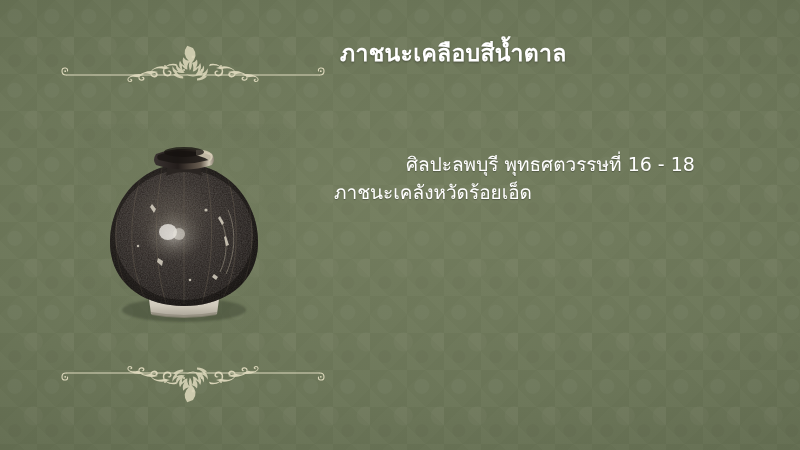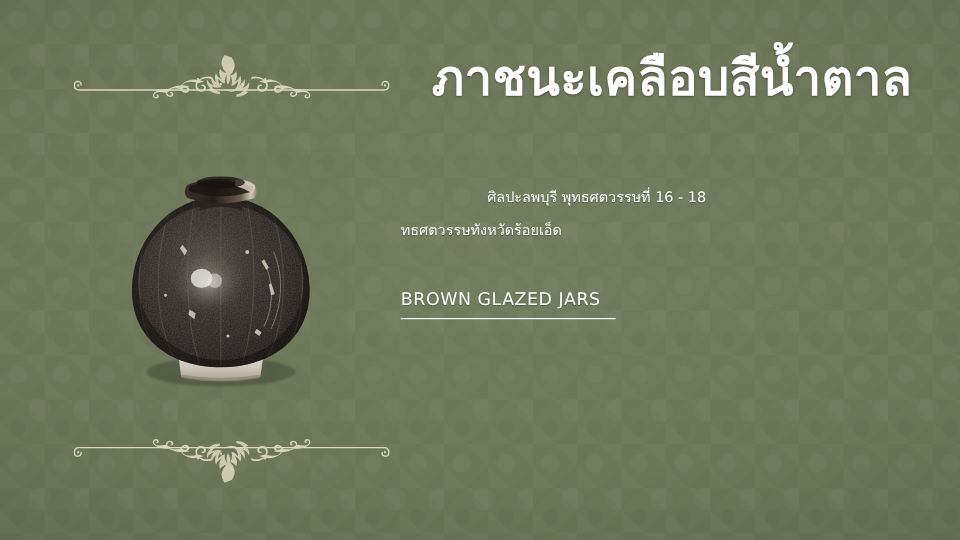--- a/index.html
+++ b/index.html
@@ -50,39 +50,38 @@
     height: 210px;
   }
   #artifact-image svg { display: block; width: 100%; height: 100%; }
 
   
   #page-title {
     position: absolute;
     left: 340px;
     top: 38px;
     width: 440px;
-    text-align: center;
     color: #ffffff;
-    font-size: 41px;
+    font-size: 23px;
     font-weight: bold;
     letter-spacing: 0.3px;
     line-height: 1.35;
     text-shadow: 0 1px 2px rgba(0,0,0,0.35);
     white-space: nowrap;
   }
 
   #caption-block {
     position: absolute;
     left: 334px;
     top: 150px;
     width: 400px;
     color: #ffffff;
   }
   .thai-line {
-    font-size: 12px;
+    font-size: 19px;
     line-height: 28px;
     white-space: nowrap;
     text-shadow: 0 1px 1px rgba(0,0,0,0.28);
   }
   .thai-line.indent { padding-left: 72px; }
 
   #english-block {
     position: absolute;
     left: 334px;
     top: 236px;
@@ -269,22 +268,19 @@
       <path d="M80 31 Q106 23 132 31 Q134 34 131 36 Q106 43 81 36 Q78 34 80 31 Z" fill="#191513" opacity="0.8"></path>
       <path d="M118 26 Q128 25 134 30 Q136 34 132 37 Q126 33 118 31 Z" fill="#d8cfb8" opacity="0.85"></path>
       <ellipse cx="106" cy="28" rx="20" ry="5" fill="#15110f" opacity="0.75"></ellipse>
     </svg>
   </div>
 
   <div id="page-title">ภาชนะเคลือบสีน้ำตาล</div>
 
   <div id="caption-block">
     <div class="thai-line indent">ศิลปะลพบุรี พุทธศตวรรษที่ 16 - 18</div>
-    <div class="thai-line">ทธศตวรรษทังหวัดร้อยเอ็ด</div>
+    <div class="thai-line">ภาชนะเคลังหวัดร้อยเอ็ด</div>
   </div>
 
   <div id="english-block">
-    <div class="eng-row">
-      <span class="eng-line heading">BROWN GLAZED JARS</span>
-    </div>
   </div>
 
 </div>
 
 </body></html>

